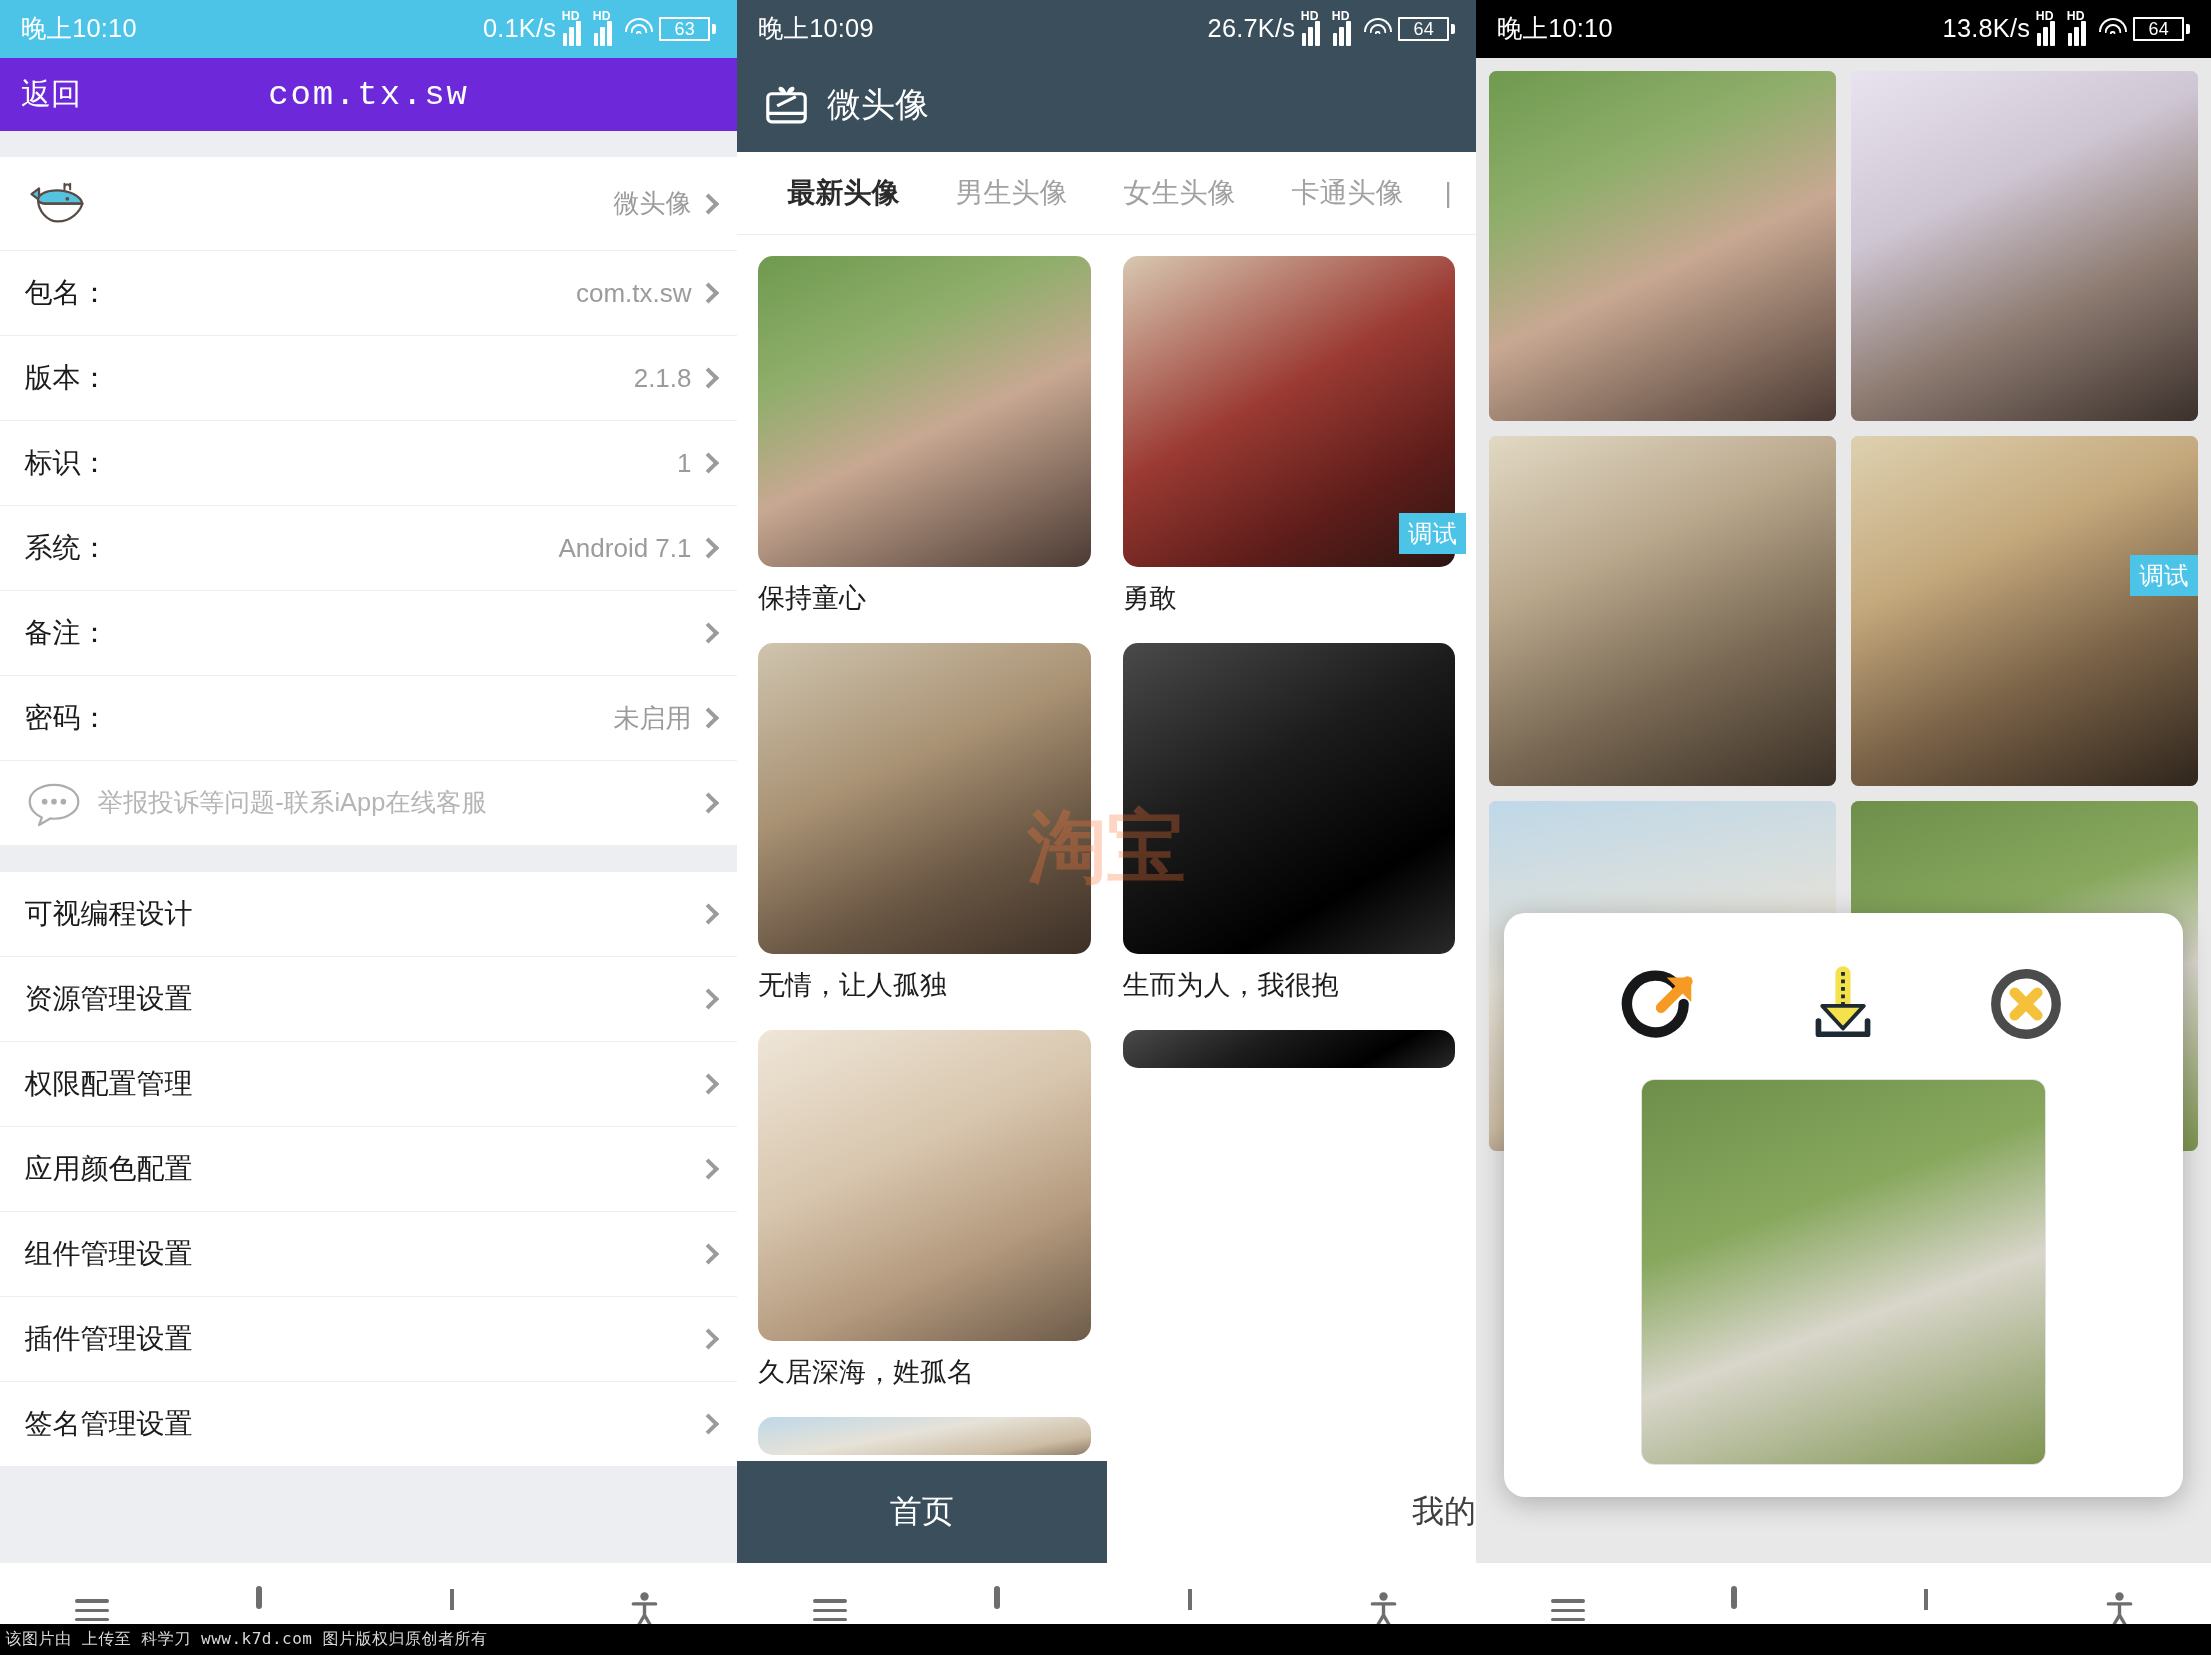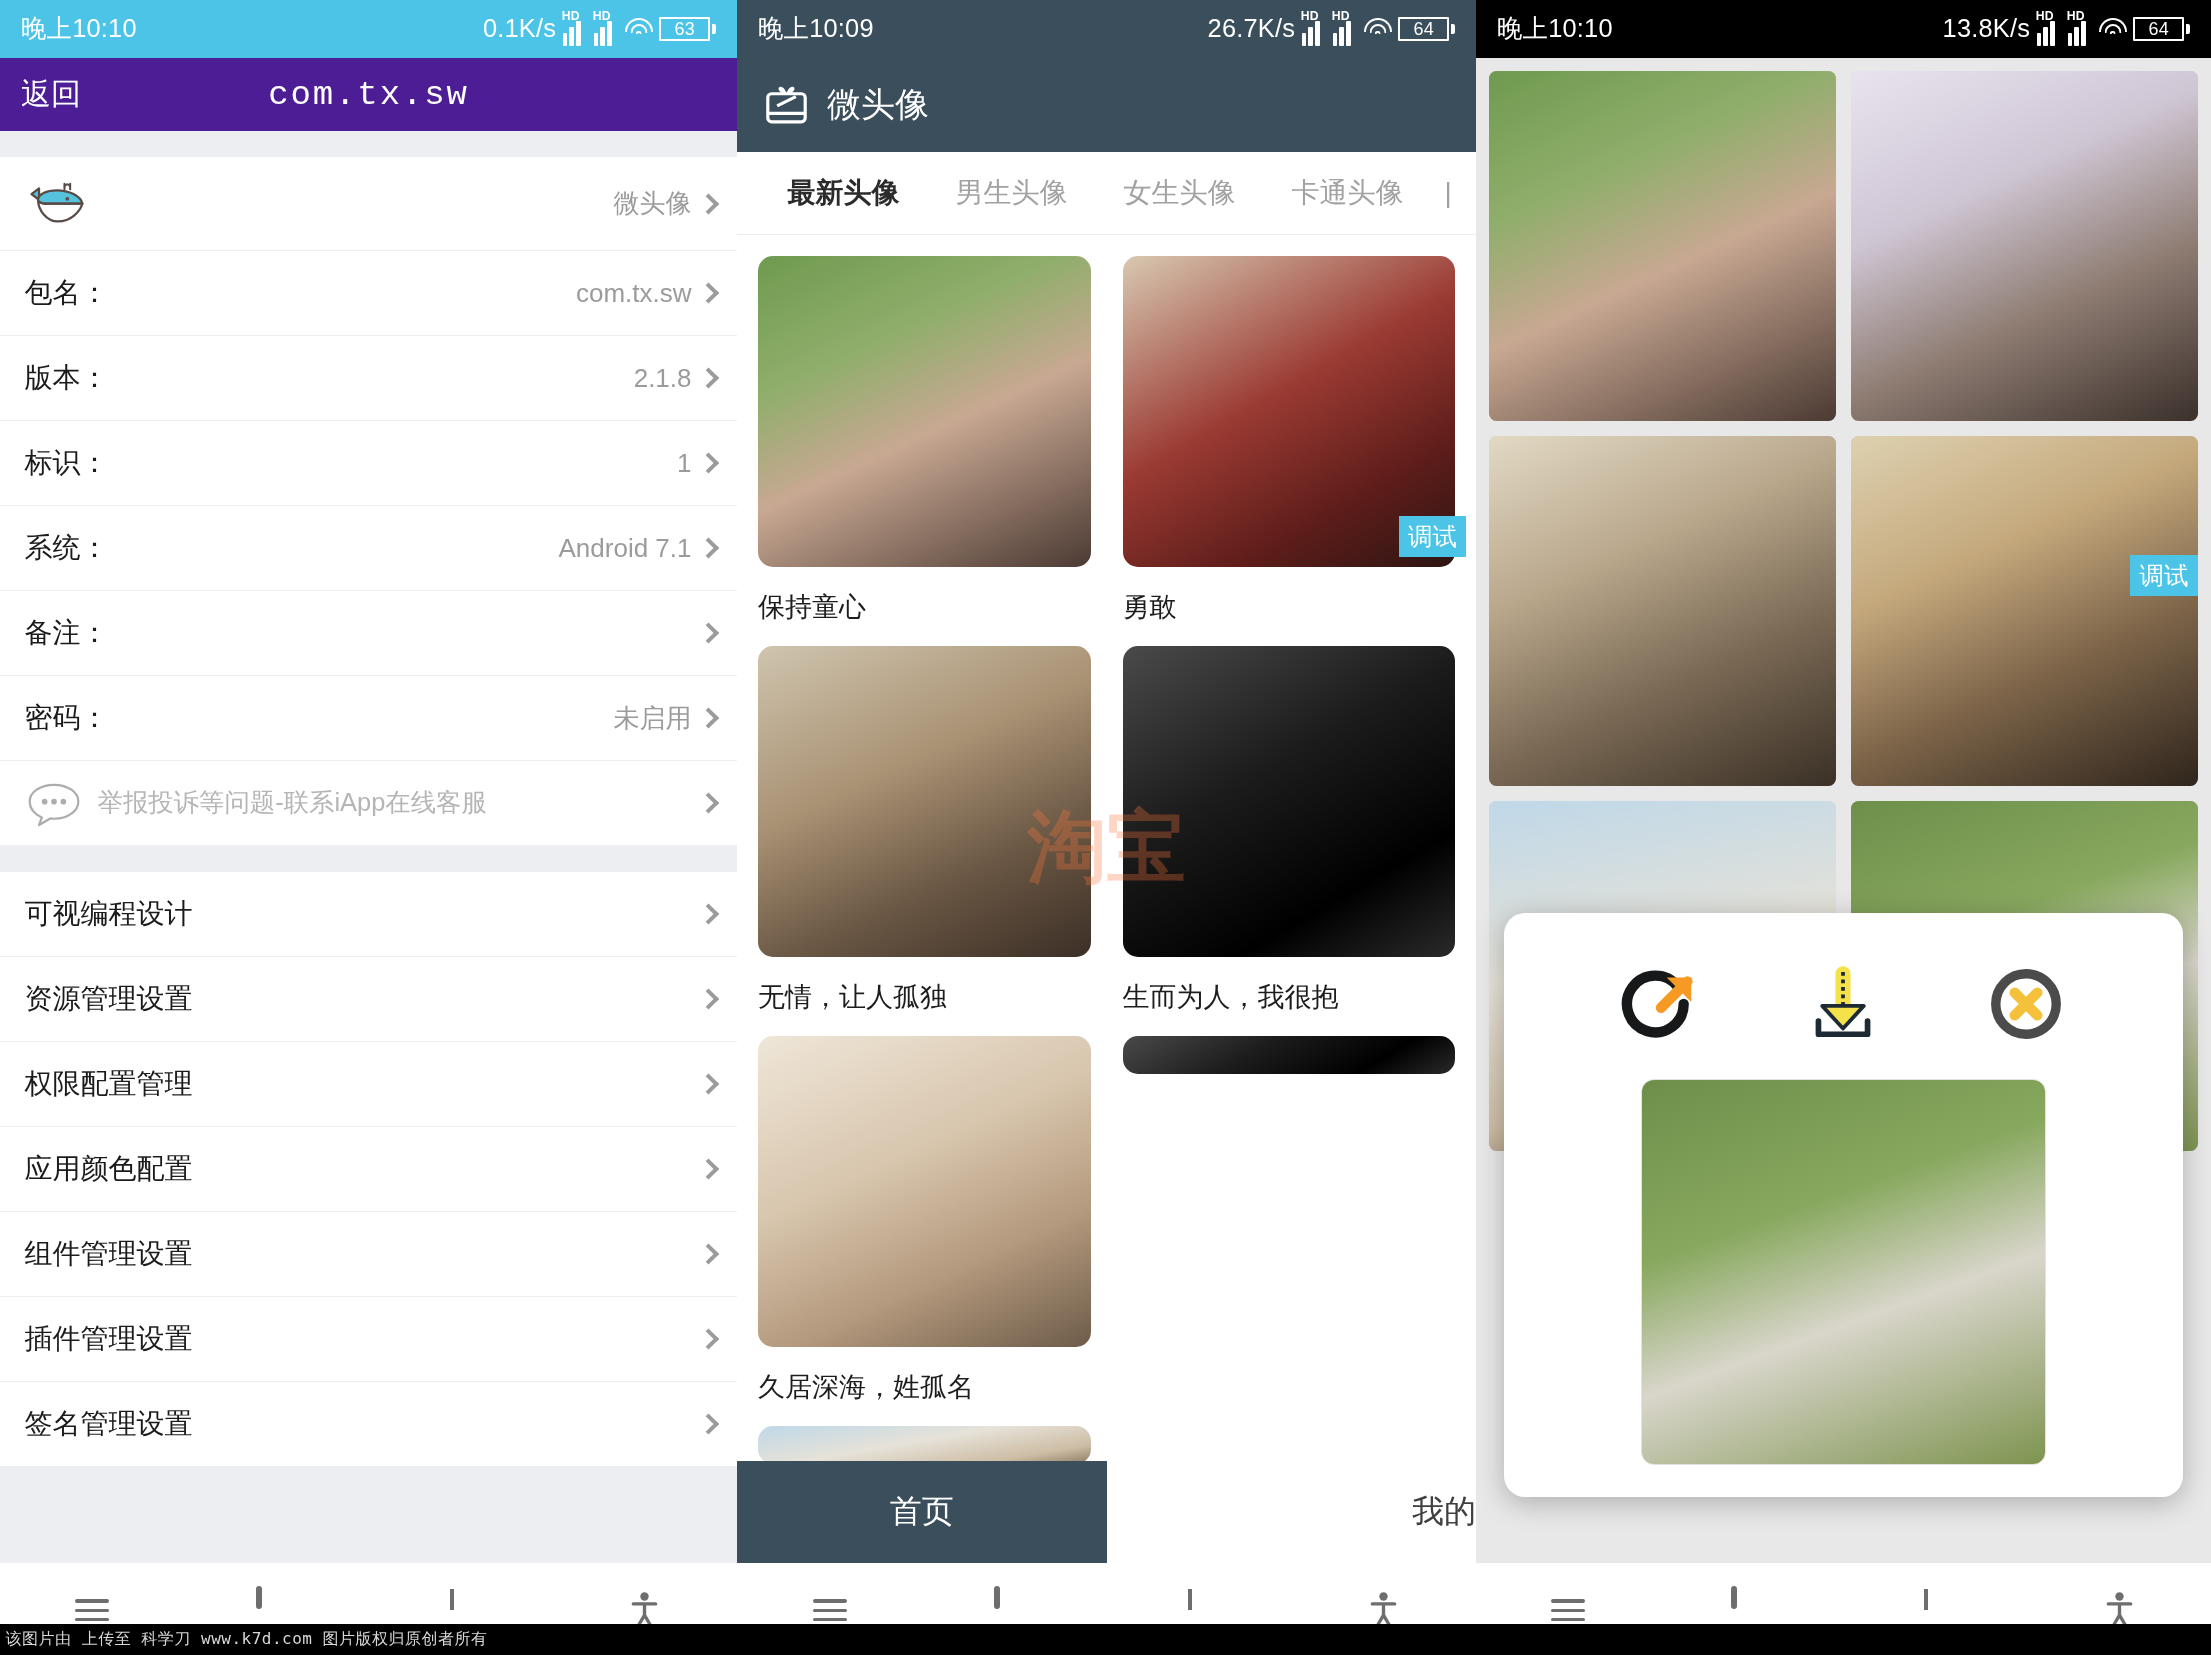--- a/index.html
+++ b/index.html
@@ -41,21 +41,21 @@
   .wifi span:nth-child(3){ width: 6.6px; height: 3.8px; top: 13px; }
   .batt { display: inline-flex; align-items: center; }
   .batt .body { border: 2.8px solid #fff; border-radius: 1px; padding: 0.9px 5.6px; font-size: 18px; line-height: 1;
                 min-width: 51px; text-align: center; }
   .batt .tip { width: 3.8px; height: 10.4px; background: #fff; border-radius: 0 1.9px 1.9px 0; margin-left: 1.9px; }
 
   
   .l-topbar { background: #4bc4e8; }
   .l-title-row {
     height: 73px; display: flex; align-items: center; padding: 0 21px; position: relative;
-    background: #4c1d95;
+    background: #6d28d9;
   }
   .l-back { color: #fff; font-size: 30px; }
   .l-apptitle {
     position: absolute; left: 0; right: 0; text-align: center; color: #fff;
     font-size: 34px; font-family: "Liberation Mono", "DejaVu Sans Mono", monospace; letter-spacing: 1.9px;
   }
   .l-body { flex: 1; background: #eceef1; overflow: hidden; }
   .gap { height: 26px; background: #eceef1; }
   .l-row {
     height: 85px; background: #fff; border-bottom: 0.9px solid #eceef1;
@@ -86,21 +86,21 @@
   }
   .m-tab { font-size: 28px; color: #a2a2a2; padding: 0 28px; white-space: nowrap; }
   .m-tab.active { color: #2b2b2b; font-weight: bold; }
   .m-tab-partial { font-size: 28px; color: #a2a2a2; padding-left: 13px; }
   .m-grid {
     flex: 1; background: #fff; padding: 21px 21px 0 21px;
     display: grid; grid-template-columns: 1fr 1fr; gap: 21px 32px; overflow: hidden; position: relative;
   }
   .card { position: relative; }
   .thumb { width: 100%; height: 311px; border-radius: 15px; overflow: hidden; position: relative; }
-  .cap { font-size: 27px; color: #1d1d1d; margin-top: 22px; white-space: nowrap; }
+  .cap { font-size: 27px; color: #1d1d1d; margin-top: 13px; white-space: nowrap; }
   .dbg-badge {
     position: absolute; background: #4bc4e8; color: #fff; font-size: 24.5px;
     padding: 3.8px 9.4px; z-index: 40;
   }
   .m-bottomnav { height: 102px; display: flex; }
   .m-navitem { flex: 1; display: flex; align-items: center; justify-content: center; font-size: 32px; }
   .m-navitem.active { background: #3a4e5c; color: #fff; }
   .m-navitem.inactive { background: #fff; color: #404040; justify-content: flex-end; }
 
   

